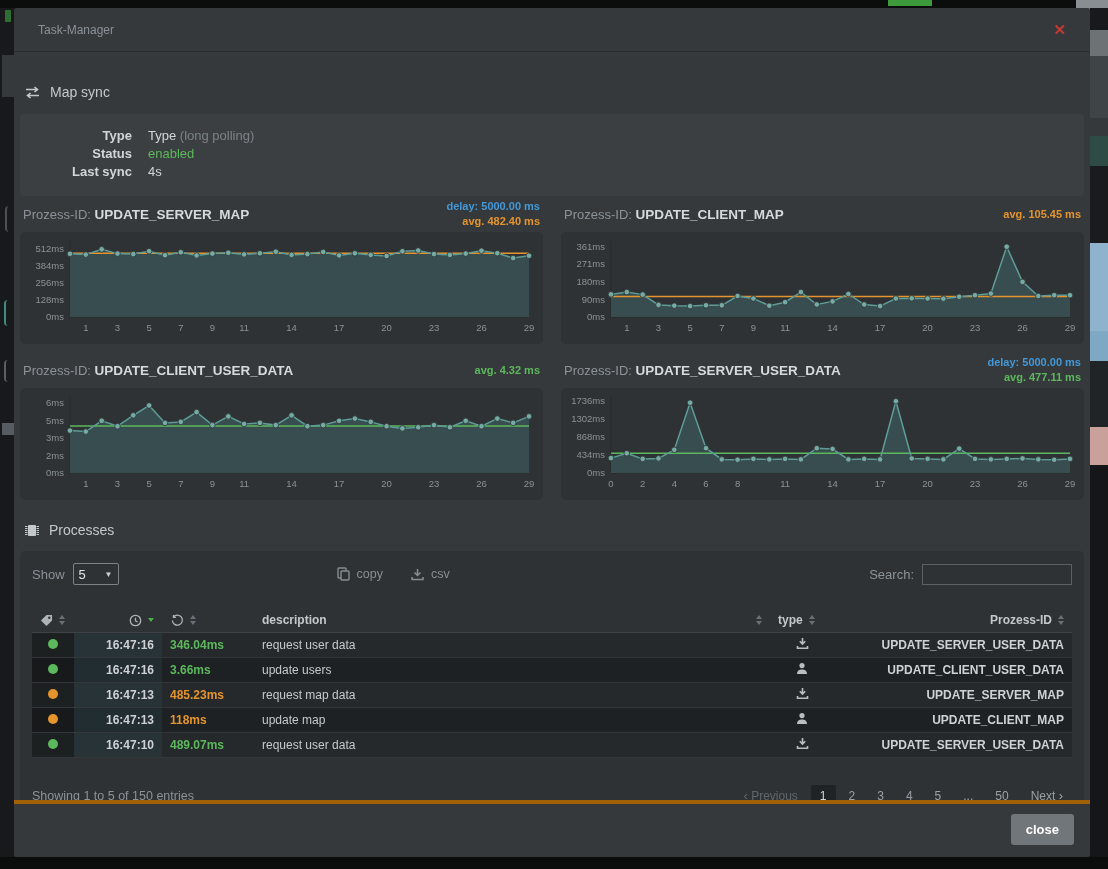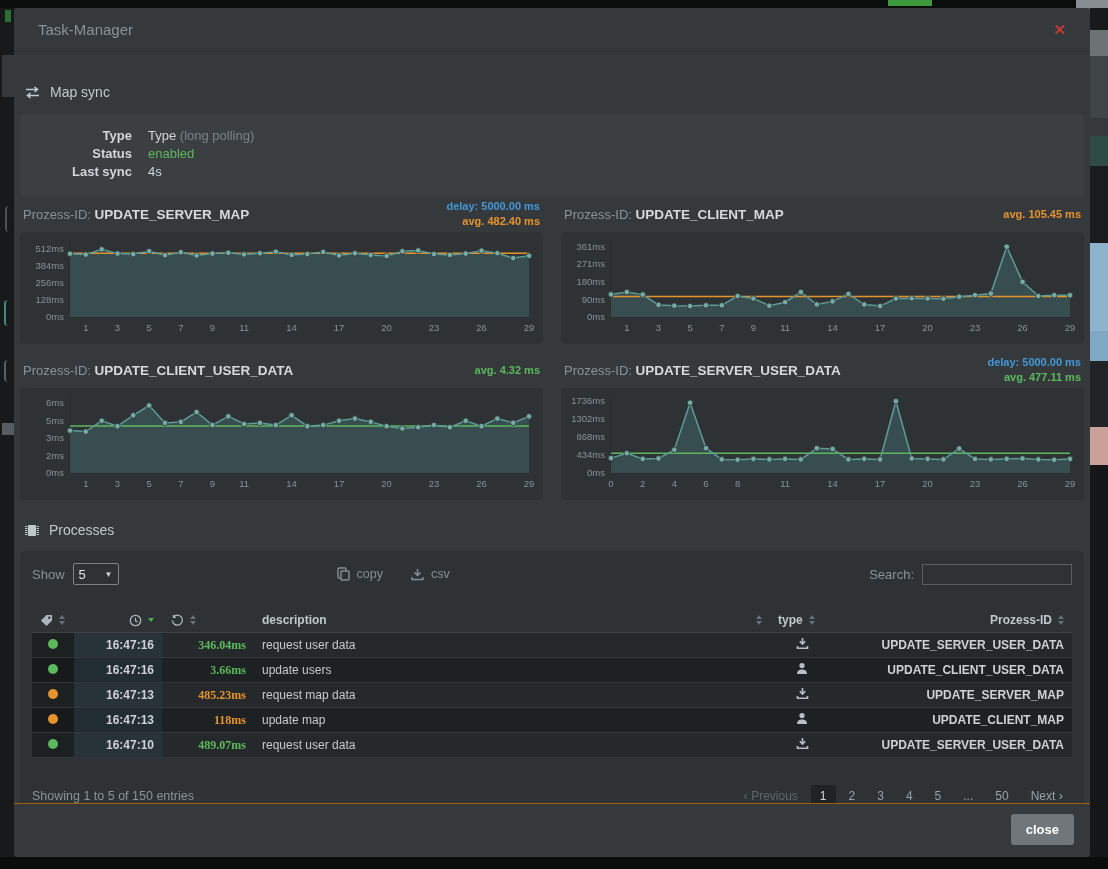--- a/index.html
+++ b/index.html
@@ -18,21 +18,21 @@
   .strip-right { left:1090px; width:18px; }
   
   .modal {
     position:absolute; left:14px; top:8px; width:1076px; height:849px;
     background:#35393c; display:flex; flex-direction:column; border-radius:2px;
   }
   .modal-header {
     flex:none; height:44px; padding:0 24px; display:flex; align-items:center;
     border-bottom:1px solid #2b2e30;
   }
-  .modal-title { color:#8b9298; font-size:15px; }
+  .modal-title { color:#8b9298; font-size:12px; }
   .close-x { margin-left:auto; color:#c13b33; font-weight:bold; font-size:15px; cursor:pointer; }
   .modal-body { flex:1; padding:10px 6px 0; overflow:hidden; }
   .section-title {
     display:flex; align-items:center; gap:9px; margin:22px 4px 0;
     color:#c3c8cb; font-size:14px;
   }
   .section-title svg { flex:none; }
   
   .well { margin-top:14px; background:#3b3f42; border-radius:4px; padding:13px 16px 15px; }
   .well-row { display:flex; font-size:13px; line-height:18px; }
@@ -70,37 +70,37 @@
   }
   th.c-dot { width:42px; } th.c-time { width:88px; } th.c-dur { width:92px; }
   th.c-type { width:64px; text-align:center; } th.c-id { width:238px; text-align:right; }
   .th-flex { display:flex; align-items:center; gap:6px; }
   .th-flex.right { justify-content:flex-end; }
   .th-flex.spread { justify-content:space-between; }
   tbody td { padding:4px 8px; border-bottom:1px solid #33373a; height:24px; }
   tr.odd { background:#26292b; } tr.even { background:#1e2123; }
   td.c-dot { background:rgba(0,0,0,0.22); text-align:center; }
   td.c-time { background:rgba(52,96,110,0.20); text-align:right; font-weight:bold; color:#ced2d5; }
-  td.c-dur { text-align:right; font-weight:bold;font-family:Liberation Serif, serif; }
+  td.c-dur { text-align:left; font-weight:bold; }
   td.c-desc { color:#c6cacd; }
   td.c-type { text-align:center; }
   td.c-id { text-align:right; font-weight:bold; color:#ced2d5; }
   .dot { width:10px; height:10px; border-radius:50%; display:inline-block; }
   .sort { display:inline-flex; flex-direction:column; gap:2px; }
   .tri-up { width:0; height:0; border-left:3.5px solid transparent; border-right:3.5px solid transparent; border-bottom:4px solid #6a7075; }
   .tri-down { width:0; height:0; border-left:3.5px solid transparent; border-right:3.5px solid transparent; border-top:4px solid #6a7075; }
   .tri-down.active { border-top-color:#4cae4c; }
   .table-footer { display:flex; align-items:center; margin-top:26px; font-size:12.5px; color:#8b9298; }
   .pagination { margin-left:auto; display:flex; align-items:center; gap:4px; font-size:12px; }
   .page { padding:4px 9px; color:#9aa1a6; cursor:pointer; }
   .page.active { background:#202326; color:#d2d6d9; border-radius:2px; }
   .page.prev { color:#60676c; }
   .page .chev { font-size:13px; }
   
-  .modal-footer { flex:none; border-top:1px solid #a16207; padding:10px 16px 12px; display:flex; justify-content:flex-end; }
+  .modal-footer { flex:none; border-top:4px solid #a16207; padding:10px 16px 12px; display:flex; justify-content:flex-end; }
   .close-btn {
     background:#70767a; color:#fff; border:none; border-radius:3px;
     padding:8px 15px; font-weight:bold; font-size:13px; font-family:inherit; cursor:pointer;
   }
   .chart-svg text { font-family:"Liberation Sans", sans-serif; }
 </style>
 </head>
 <body>
 
 <div class="frag" style="left:888px;top:0;width:44px;height:6px;background:#3c9a3c;"></div>

